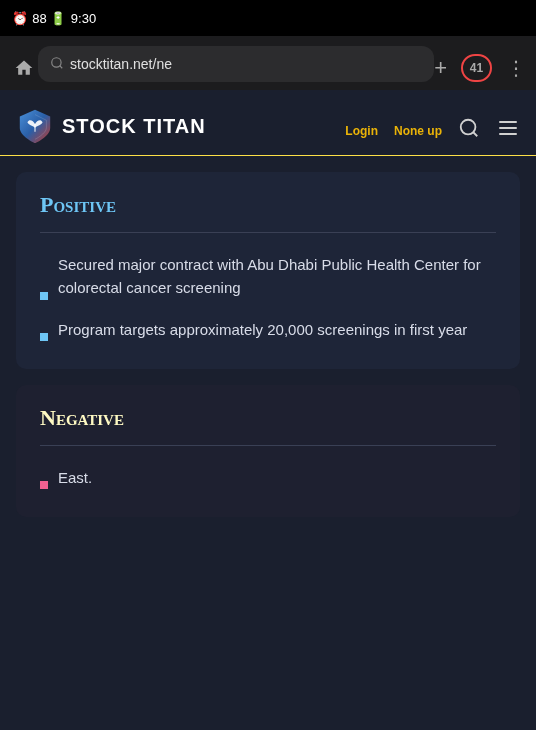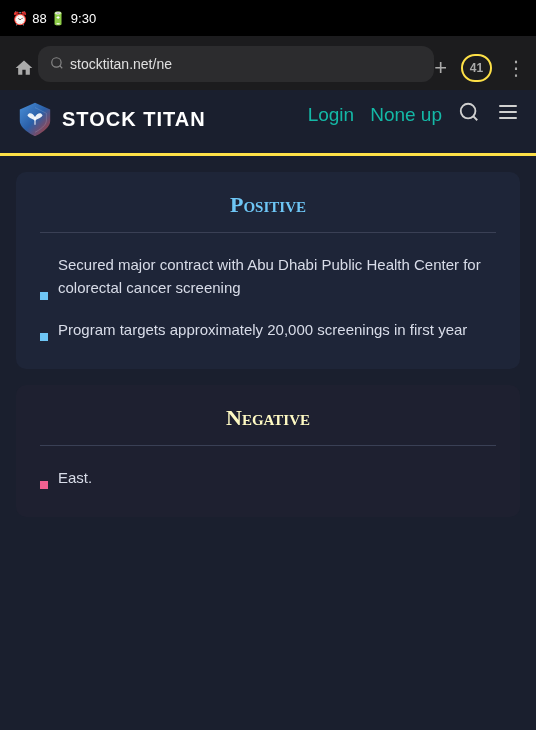--- a/index.html
+++ b/index.html
@@ -81,21 +81,21 @@
       font-size: 14px;
     }
     .browser-actions {
       display: flex;
       align-items: center;
       gap: 14px;
     }
     .browser-tab-count {
       width: 31px;
       height: 28px;
-      border: 2px solid #fde047;
+      border: 2px solid #ef4444;
       border-radius: 14px;
       display: flex;
       align-items: center;
       justify-content: center;
       color: #aaa;
       font-size: 12px;
       font-weight: 600;
     }
     .browser-plus {
       color: #aaa;
@@ -104,24 +104,24 @@
     }
     .browser-dots {
       color: #aaa;
       font-size: 20px;
     }
 
     
     .site-header {
       background: #1a1f2e;
       display: flex;
-      align-items: flex-start;
+      align-items: flex-end;
       padding: 10px 16px;
       height: 66px;
-      border-bottom: 3px solid #fde047;
+      border-bottom: 1px solid #fde047;
     }
     .site-logo {
       display: flex;
       align-items: center;
       gap: 8px;
       flex: 1;
     }
     .logo-icon {
       width: 38px;
       height: 38px;
@@ -132,23 +132,23 @@
       font-weight: 800;
       letter-spacing: 1px;
       text-transform: uppercase;
     }
     .site-nav {
       display: flex;
       align-items: center;
       gap: 16px;
     }
     .nav-link {
-      color: #14b8a6;
-      font-size: 19px;
-      font-weight: 400;
+      color: #eab308;
+      font-size: 12px;
+      font-weight: 700;
       text-decoration: none;
     }
     .nav-icon {
       color: #d0d0d0;
       font-size: 20px;
     }
 
     
     .main-content {
       height: calc(730px - 36px - 54px - 66px);
@@ -158,21 +158,20 @@
 
     
     .section {
       margin: 0 16px 16px 16px;
       background: #1e2538;
       border-radius: 10px;
       padding: 20px 24px 28px 24px;
     }
 
     .section-title {
-      text-align: center;
       font-size: 22px;
       font-weight: 700;
       font-variant: small-caps;
       margin-bottom: 14px;
       font-family: Georgia, serif;
     }
 
     .section-title.positive {
       color: #6ec6f5;
     }

